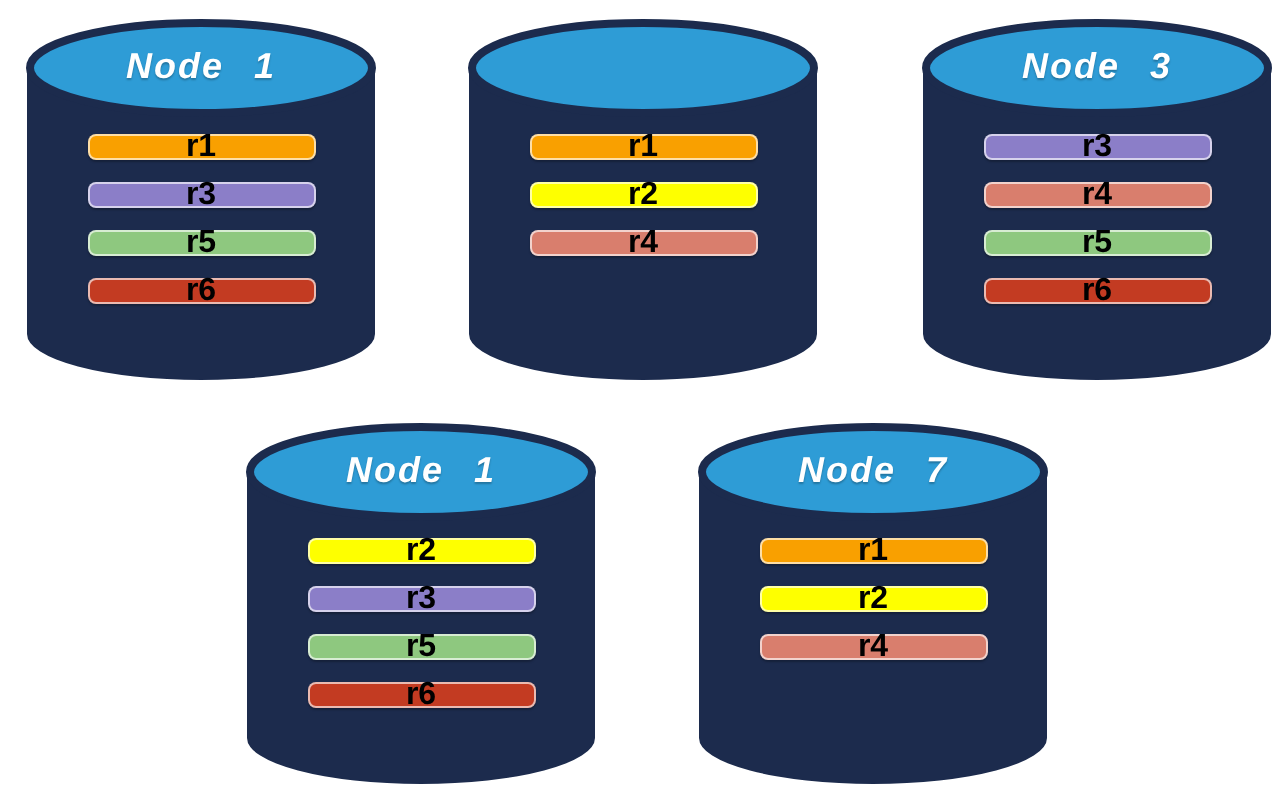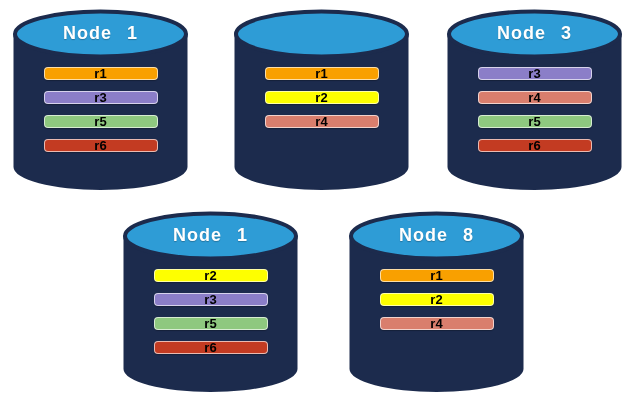--- a/index.html
+++ b/index.html
@@ -16,21 +16,21 @@
     overflow: hidden;
   }
   .node {
     position: absolute;
     width: 177px;
     height: 184px;
   }
   
   .node:nth-of-type(1) { left: 12px;  top: 8px; }
   .node:nth-of-type(2) { left: 233px; top: 8px; }
-  .node:nth-of-type(3) { left: 446px; top: 8px; }
+  .node:nth-of-type(3) { left: 460px; top: 8px; }
   .node:nth-of-type(4) { left: 122px; top: 210px; }
   .node:nth-of-type(5) { left: 348px; top: 210px; }
 
   .cyl-svg {
     position: absolute;
     left: 0; top: 0;
     width: 177px;
     height: 184px;
     display: block;
   }
@@ -40,38 +40,39 @@
     top: 15px;
     width: 100%;
     text-align: center;
     color: #ffffff;
     font-size: 18px;
     font-weight: bold;
     letter-spacing: 1px;
     word-spacing: 9px;
     white-space: nowrap;
     text-shadow: 0 1px 1px rgba(0,0,0,0.25);
+    font-style: italic;
   }
   .bars {
     position: absolute;
     left: 50%;
     transform: translateX(-50%);
     top: 59px;
     width: 114px;
     display: flex;
     flex-direction: column;
     gap: 11px;
   }
   .replica-bar {
     box-sizing: border-box;
     height: 13px;
     border-radius: 4px;
     border: 1px solid rgba(255,255,255,0.65);
     color: #000000;
-    font-size: 13px;
+    font-size: 16px;
     font-weight: bold;
     line-height: 11px;
     text-align: center;
     box-shadow: 0 1px 1px rgba(0,0,0,0.25);
   }
 </style>
 </head>
 <body>
 
 <div id="canvas">
@@ -127,20 +128,20 @@
         <div class="replica-bar" style="background: rgb(142, 200, 127); color: rgb(0, 0, 0);">r5</div>
         <div class="replica-bar" style="background: rgb(195, 59, 34); color: rgb(0, 0, 0);">r6</div>
       </div>
   </div>
 
   <div class="node">
     <svg class="cyl-svg" viewBox="0 0 177 184" aria-hidden="true">
       <path class="cyl-body" d="M1.5,26 L1.5,159 A87,23 0 0 0 175.5,159 L175.5,26 Z" fill="#1c2b4d"></path>
       <ellipse class="cyl-top" cx="88.5" cy="26" rx="85.5" ry="22.5" stroke-width="4" fill="#2e9cd6" stroke="#1c2b4d"></ellipse>
     </svg>
-    <div class="node-label" style="color: rgb(255, 255, 255);">Node 8</div>
+    <div class="node-label" style="color: rgb(255, 255, 255);">Node 7</div>
     <div class="bars">
         <div class="replica-bar" style="background: rgb(249, 160, 0); color: rgb(0, 0, 0);">r1</div>
         <div class="replica-bar" style="background: rgb(254, 255, 0); color: rgb(0, 0, 0);">r2</div>
         <div class="replica-bar" style="background: rgb(217, 126, 109); color: rgb(0, 0, 0);">r4</div>
       </div>
   </div>
 </div>
 
 </body></html>

